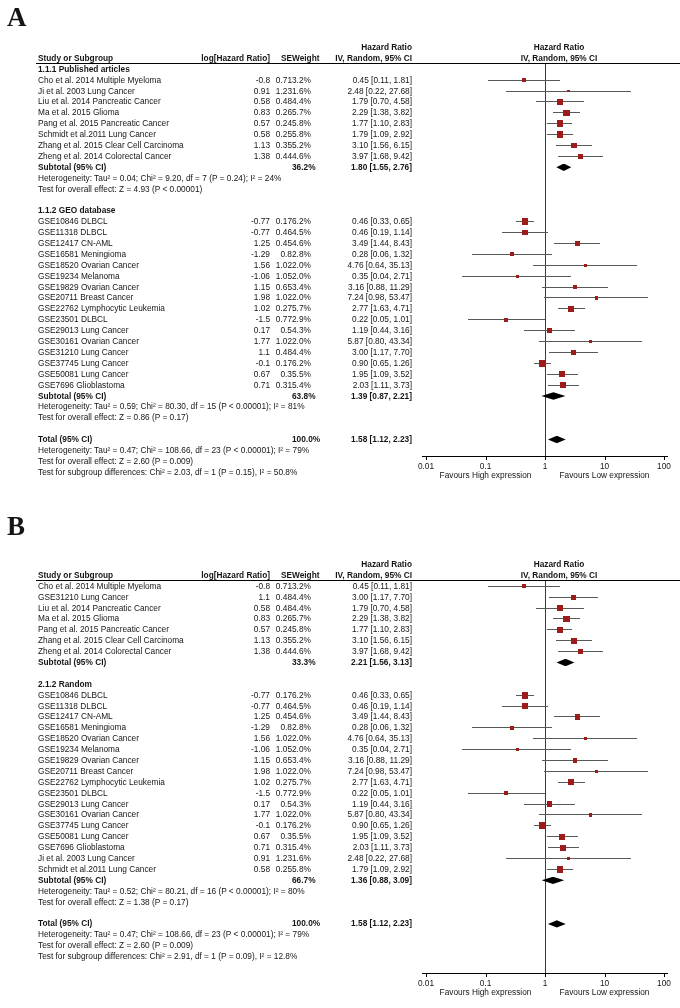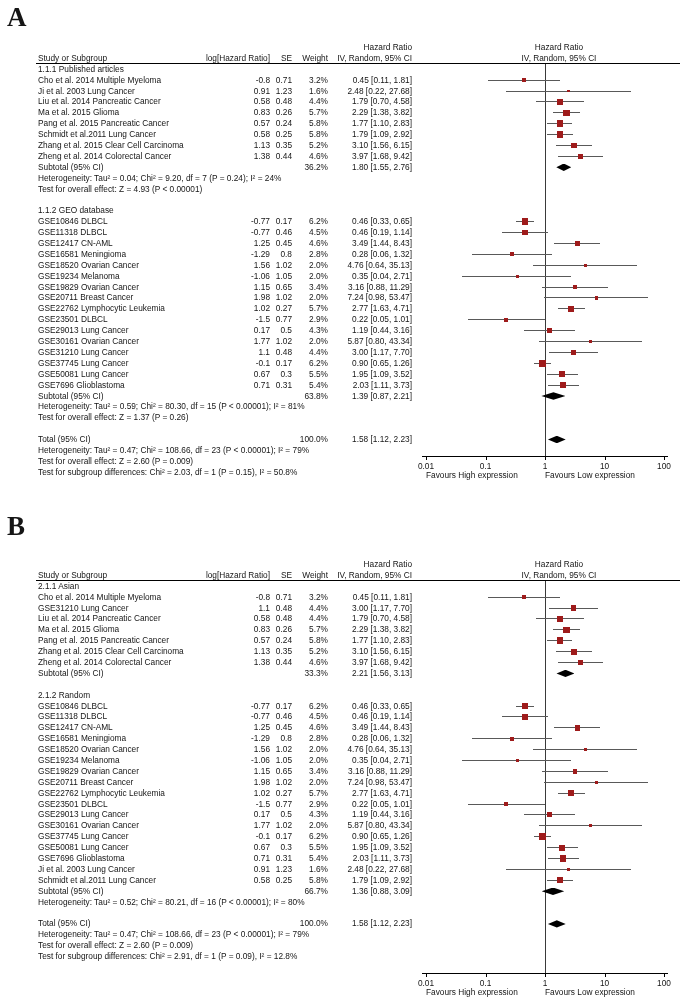--- a/index.html
+++ b/index.html
@@ -7,44 +7,44 @@
   body{width:680px;height:1008px;overflow:hidden;font-family:"Liberation Sans",sans-serif;color:#151515;-webkit-font-smoothing:antialiased}
   .panel{position:relative;width:680px;overflow:hidden}
   .panel.a{height:499px}
   .panel.b{height:509px}
   .letter{position:absolute;left:7px;font-family:"Liberation Serif",serif;font-weight:bold;font-size:27px;line-height:26px}
   .panel.a .letter{top:4px}
   .panel.b .letter{top:14px}
   .panel.a .table{padding-top:42px}
   .panel.b .table{padding-top:60px}
   .row{display:flex;height:10.9px;line-height:10.9px;font-size:8.3px;margin-left:36px;padding-left:2px;white-space:nowrap}
-  .bold{font-weight:normal}
+  .bold{font-weight:bold}
   .center{text-align:center}
   .c-study{width:200px;overflow:visible}
   .c-loghr{width:32px;text-align:right}
   .c-se{width:22px;text-align:right}
-  .c-weight{width:36px;text-align:right}
+  .c-weight{width:36px;text-align:left}
   .c-ci{width:84px;text-align:right}
   .gap{width:14px}
   .c-plot{width:238px;margin-left:14px;position:relative}
   .h-spacer{width:290px}
   .h-study{width:150px}
   .h-loghr{width:82px;text-align:right}
   .hdr2{border-bottom:1.2px solid #000}
   .notecell{overflow:visible}
   .ciline{position:absolute;top:5px;height:1px;background:var(--ci,#595959)}
   .marker{position:absolute;background:var(--marker,#9e1b1b)}
   .diamond{position:absolute;top:1.8px;height:7.4px;background:var(--diamond,#000);clip-path:polygon(0 50%,50% 0,100% 50%,50% 100%)}
   .vline{position:absolute;width:1px;background:#3a3a3a}
   .axis{position:absolute;width:238px}
   .axis-hline{position:absolute;left:-4px;right:-4px;top:0;height:1.2px;background:#000}
   .tick{position:absolute;top:0;width:1.2px;height:4.5px;background:#000}
   .ticklabel{position:absolute;top:5px;width:34px;text-align:center;font-size:8.3px}
   .favours{position:absolute;top:14.5px;left:0;display:flex;font-size:8.3px}
-  .favours div{width:119px;}
+  .favours div{width:119px;text-align:center}
 </style>
 </head>
 <body>
 
 <div id="figure-root">
     <section class="panel a">
       <div class="vline" style="left: 545px; top: 63.7812px; height: 392.062px;"></div>
       <div class="letter">A</div>
       <div class="table">
         <div class="row bold">
@@ -356,21 +356,21 @@
           <div class="c-weight">63.8%</div>
           <div class="c-ci">1.39 [0.87, 2.21]</div>
           <div class="c-plot">
             <div class="diamond" style="left: 115.401px; width: 24.0899px;"></div>
           </div>
         </div>
         <div class="row">
           <div class="notecell">Heterogeneity: Tau² = 0.59; Chi² = 80.30, df = 15 (P &lt; 0.00001); I² = 81%</div>
         </div>
         <div class="row">
-          <div class="notecell">Test for overall effect: Z = 1.37 (P = 0.26)</div>
+          <div class="notecell">Test for overall effect: Z = 0.86 (P = 0.17)</div>
         </div>
         <div class="row"></div>
         <div class="row bold">
           <div class="c-study">Total (95% CI)</div>
           <div class="c-loghr"></div>
           <div class="c-se"></div>
           <div class="c-weight">100.0%</div>
           <div class="c-ci">1.58 [1.12, 2.23]</div>
           <div class="c-plot">
             <div class="diamond" style="left: 121.928px; width: 17.7957px;"></div>
@@ -416,23 +416,20 @@
         </div>
         <div class="row bold hdr2">
           <div class="h-study">Study or Subgroup</div>
           <div class="h-loghr">log[Hazard Ratio]</div>
           <div class="c-se">SE</div>
           <div class="c-weight">Weight</div>
           <div class="c-ci center">IV, Random, 95% CI</div>
           <div class="gap"></div>
           <div class="c-plot center">IV, Random, 95% CI</div>
         </div>
-        <div class="row bold">
-          <div class="notecell">2.1.1 Asian</div>
-        </div>
         <div class="row">
           <div class="c-study">Cho et al. 2014 Multiple Myeloma</div>
           <div class="c-loghr">-0.8</div>
           <div class="c-se">0.71</div>
           <div class="c-weight">3.2%</div>
           <div class="c-ci">0.45 [0.11, 1.81]</div>
           <div class="c-plot">
             <div class="ciline" style="left: 61.9629px; width: 72.369px;"></div>
             <div class="marker" style="height: 4.22px; width: 4.22px; left: 96.2561px; top: 3.34px;"></div>
           </div>
@@ -709,20 +706,23 @@
           <div class="c-loghr"></div>
           <div class="c-se"></div>
           <div class="c-weight">66.7%</div>
           <div class="c-ci">1.36 [0.88, 3.09]</div>
           <div class="c-plot">
             <div class="diamond" style="left: 115.697px; width: 22.5981px;"></div>
           </div>
         </div>
         <div class="row">
           <div class="notecell">Heterogeneity: Tau² = 0.52; Chi² = 80.21, df = 16 (P &lt; 0.00001); I² = 80%</div>
+        </div>
+        <div class="row">
+          <div class="notecell">Test for overall effect: Z = 1.38 (P = 0.17)</div>
         </div>
         <div class="row"></div>
         <div class="row bold">
           <div class="c-study">Total (95% CI)</div>
           <div class="c-loghr"></div>
           <div class="c-se"></div>
           <div class="c-weight">100.0%</div>
           <div class="c-ci">1.58 [1.12, 2.23]</div>
           <div class="c-plot">
             <div class="diamond" style="left: 121.928px; width: 17.7957px;"></div>

